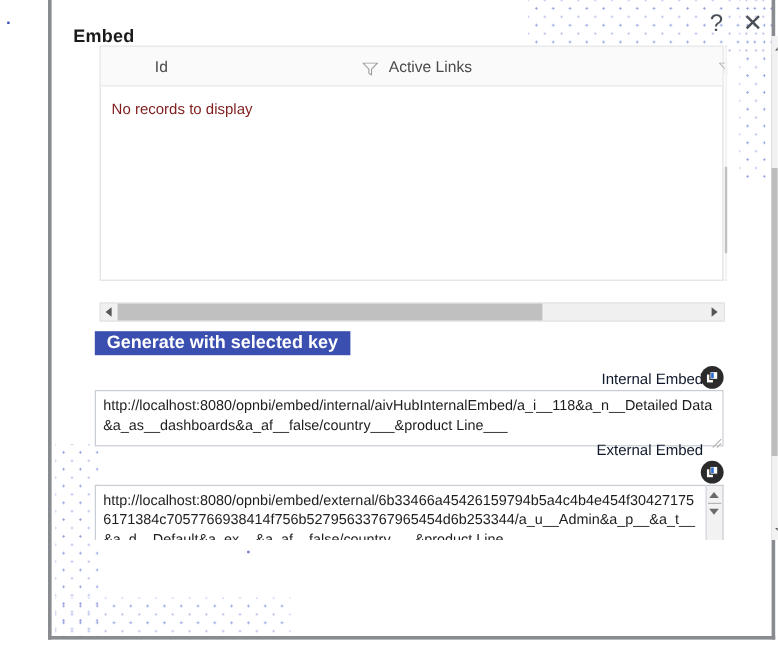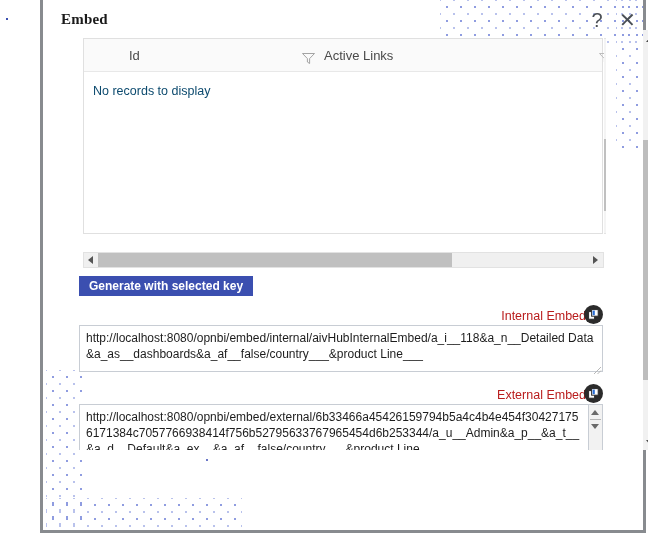--- a/index.html
+++ b/index.html
@@ -55,26 +55,25 @@
   }
 
   #dialog-titlebar {
     position: absolute;
     left: 0; top: 0;
     width: 100%;
     height: 42px;
   }
   #dialog-title {
     position: absolute;
-    left: 18px; top: 11px;
+    left: 18px; top: 22px;
     font-size: 15px;
     font-weight: bold;
     color: #1a1a1a;
     letter-spacing: 0.2px;
-    font-family: Liberation Serif, serif;
   }
   .titlebar-btn {
     position: absolute;
     top: 6px;
     width: 26px; height: 26px;
     color: #555a60;
     font-size: 19px;
     line-height: 26px;
     text-align: center;
     cursor: pointer;
@@ -177,21 +176,21 @@
     width: 13px; height: 11px;
     cursor: pointer;
   }
   #filter-icon-id     { left: 218px; }
   #filter-icon-active { left: 515px; }
 
   #grid-empty {
     position: absolute;
     left: 9px; top: 45px;
     font-size: 12.5px;
-    color: #0c4a6e;
+    color: #7f1d1d;
     text-align: right;
   }
 
   
   #grid-vscroll {
     position: absolute;
     left: 558px; top: 8px;
     width: 14px; height: 196px;
     background: #f4f4f4;
     border: 1px solid #e4e4e4;
@@ -269,33 +268,33 @@
 
   
   #generate-button {
     position: absolute;
     left: 33px; top: 246px;
     padding: 0 10px;
     height: 20px;
     line-height: 20px;
     background: #3b4fb0;
     color: #ffffff;
-    font-size: 12px;
+    font-size: 15px;
     font-weight: bold;
     border: none;
     cursor: pointer;
     font-family: "Liberation Sans", sans-serif;
     white-space: nowrap;
   }
 
   
   .embed-label {
     position: absolute;
     font-size: 12.5px;
-    color: #b91c1c;
+    color: #0f172a;
     text-align: right;
   }
   .copy-icon {
     position: absolute;
     width: 19px; height: 19px;
     border-radius: 50%;
     background: #2b2b2b;
     cursor: pointer;
   }
   .copy-icon svg { position:absolute; left:4px; top:4px; }
@@ -318,21 +317,21 @@
   #internal-embed-label   { left: 400px; top: 279px; width: 140px; }
   #internal-copy-icon     { left: 538px; top: 275px; }
   #internal-embed-field   { left: 33px;  top: 295px; width: 524px; height: 47px; }
   #internal-resize-grip {
     position: absolute;
     left: 546px; top: 331px;
     width: 10px; height: 10px;
     cursor: nwse-resize;
   }
 
-  #external-embed-label   { left: 400px; top: 358px; width: 140px; }
+  #external-embed-label   { left: 400px; top: 338px; width: 140px; }
   #external-copy-icon     { left: 538px; top: 354px; }
   #external-embed-field   { left: 33px;  top: 374px; width: 510px; height: 57px; }
 
   #external-vscroll {
     position: absolute;
     left: 543px; top: 374px;
     width: 14px; height: 57px;
     background: #f2f2f2;
     border: 1px solid #c8cdd4;
     border-left: none;

